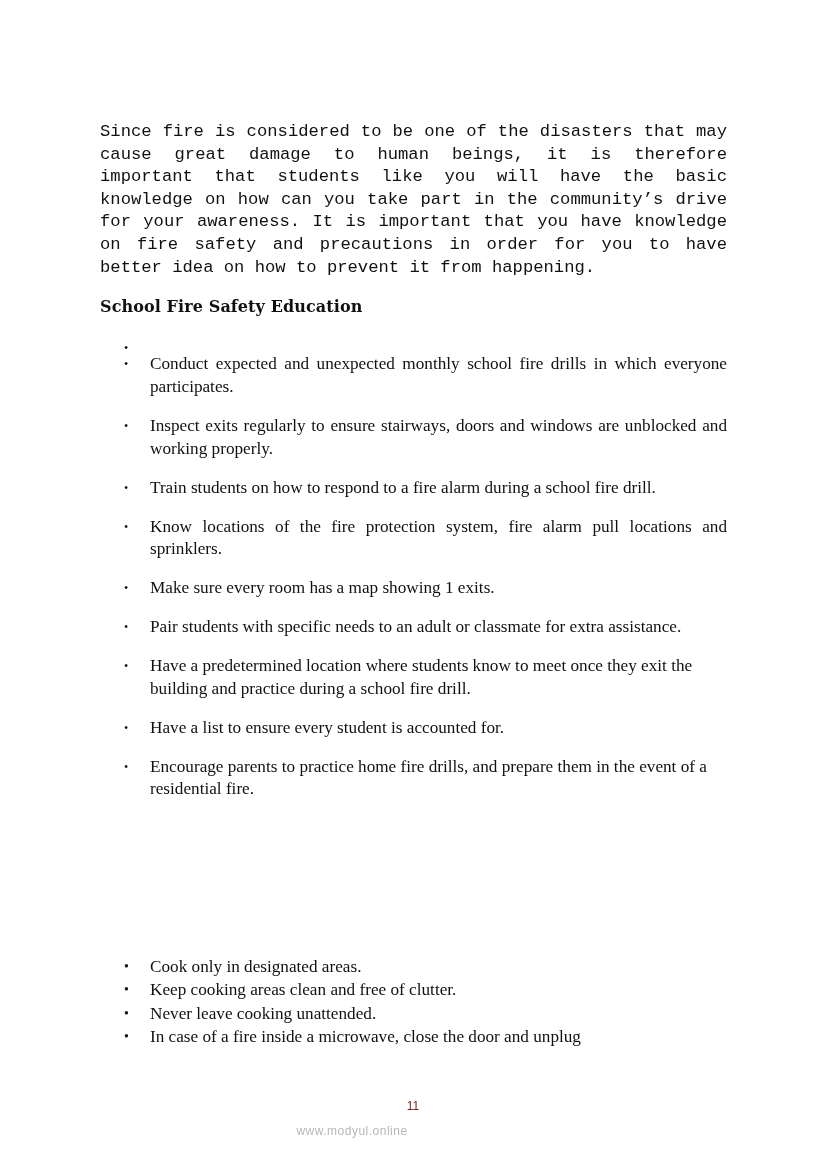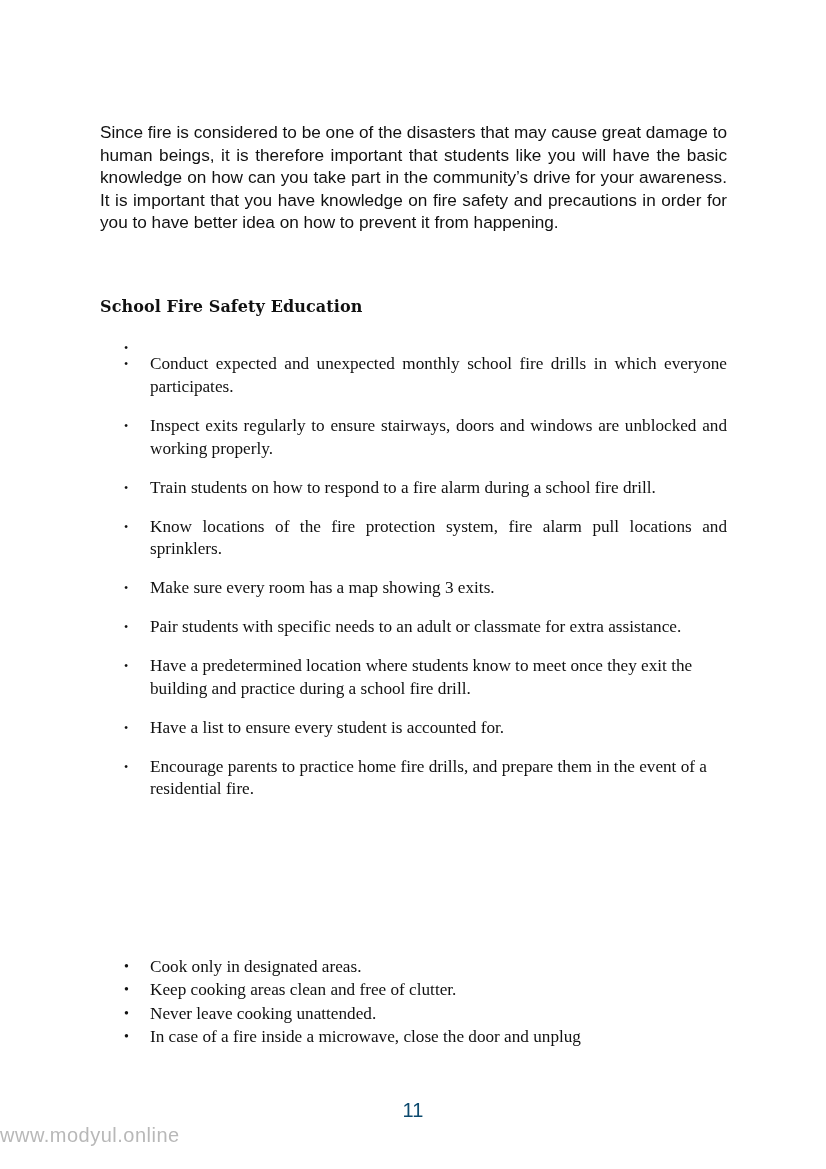--- a/index.html
+++ b/index.html
@@ -1,55 +1,55 @@
 <!DOCTYPE html>
 <html><head>
   <meta charset="utf-8">
   <style>
     html, body { margin: 0; padding: 0; background: #ffffff; }
     body { width: 826px; height: 1169px; position: relative; overflow: hidden;
            font-family: "DejaVu Serif", "Liberation Serif", serif; color: #111; }
     .page { position: absolute; left: 0; top: 0; width: 826px; height: 1169px; }
     .intro { position: absolute; left: 100px; top: 121px; width: 627px;
-             font-family: Liberation Sans, sans-serif; font-size: 17.2px; line-height: 22.6px;
+             font-family: Liberation Mono, monospace; font-size: 17.2px; line-height: 22.6px;
              text-align: justify; margin: 0; }
     .heading { position: absolute; left: 100px; font-family: "DejaVu Serif", serif;
                font-weight: bold; font-size: 16px; margin: 0; letter-spacing: 0.1px; text-align: center; }
     .h1 { top: 297px; }
     .h2 { top: 916px; }
     ul { list-style: none; margin: 0; padding: 0; position: absolute; left: 100px; width: 627px; }
     li { position: relative; padding-left: 50px; font-family: "Liberation Serif", serif;
          font-size: 17.2px; line-height: 22.6px; text-align: justify; }
     li .bullet { position: absolute; left: 24px; top: 0; font-size: 12px; }
     .list1 li { margin-bottom: 16.4px; }
     .list1 { top: 337px; }
     .list1 li.nojust { text-align: left; }
     .list2 { top: 956px; }
     .list2 li { margin-bottom: 0.9px; text-align: left; }
     .list2 li .bullet { font-size: 14px; }
     .page-num { position: absolute; top: 1099px; left: 0; width: 826px; text-align: center;
-                font-family: "Liberation Sans", sans-serif; font-size: 20px; color: #0c4a6e; }
-    .watermark { position: absolute; top: 1124px; left: 0; width: 704px; 
-                 font-family: "Liberation Sans", sans-serif; font-size: 20px; color: #b8b8b8;
+                font-family: "Liberation Sans", sans-serif; font-size: 12px; color: #7f1d1d; }
+    .watermark { position: absolute; top: 1124px; left: 0; width: 704px; text-align: center;
+                 font-family: "Liberation Sans", sans-serif; font-size: 12px; color: #b8b8b8;
                  letter-spacing: 0.5px; }
   </style>
 </head>
 <body>
 
 <div class="page">
   <p class="intro">Since fire is considered to be one of the disasters that may cause great damage to human beings, it is therefore important that students like you will have the basic knowledge on how can you take part in the community’s drive for your awareness. It is important that you have knowledge on fire safety and precautions in order for you to have better idea on how to prevent it from happening.</p>
 
   <h2 class="heading h1">School Fire Safety Education</h2>
   <ul class="list1">
     <li class="nojust"><span class="bullet">•</span></li>
     <li><span class="bullet">•</span><span>Conduct expected and unexpected monthly school fire drills in which everyone participates.</span></li>
     <li><span class="bullet">•</span><span>Inspect exits regularly to ensure stairways, doors and windows are unblocked and working properly.</span></li>
     <li class="nojust"><span class="bullet">•</span><span>Train students on how to respond to a fire alarm during a school fire drill.</span></li>
     <li><span class="bullet">•</span><span>Know locations of the fire protection system, fire alarm pull locations and sprinklers.</span></li>
-    <li class="nojust"><span class="bullet">•</span><span>Make sure every room has a map showing 3 exits.</span></li>
+    <li class="nojust"><span class="bullet">•</span><span>Make sure every room has a map showing 1 exits.</span></li>
     <li class="nojust"><span class="bullet">•</span><span>Pair students with specific needs to an adult or classmate for extra assistance.</span></li>
     <li class="nojust"><span class="bullet">•</span><span>Have a predetermined location where students know to meet once they exit the building and practice during a school fire drill.</span></li>
     <li class="nojust"><span class="bullet">•</span><span>Have a list to ensure every student is accounted for.</span></li>
     <li class="nojust"><span class="bullet">•</span><span>Encourage parents to practice home fire drills, and prepare them in the event of a residential fire.</span></li>
   </ul>
 
   <ul class="list2">
     <li><span class="bullet">•</span><span>Cook only in designated areas.</span></li>
     <li><span class="bullet">•</span><span>Keep cooking areas clean and free of clutter.</span></li>
     <li><span class="bullet">•</span><span>Never leave cooking unattended.</span></li>

